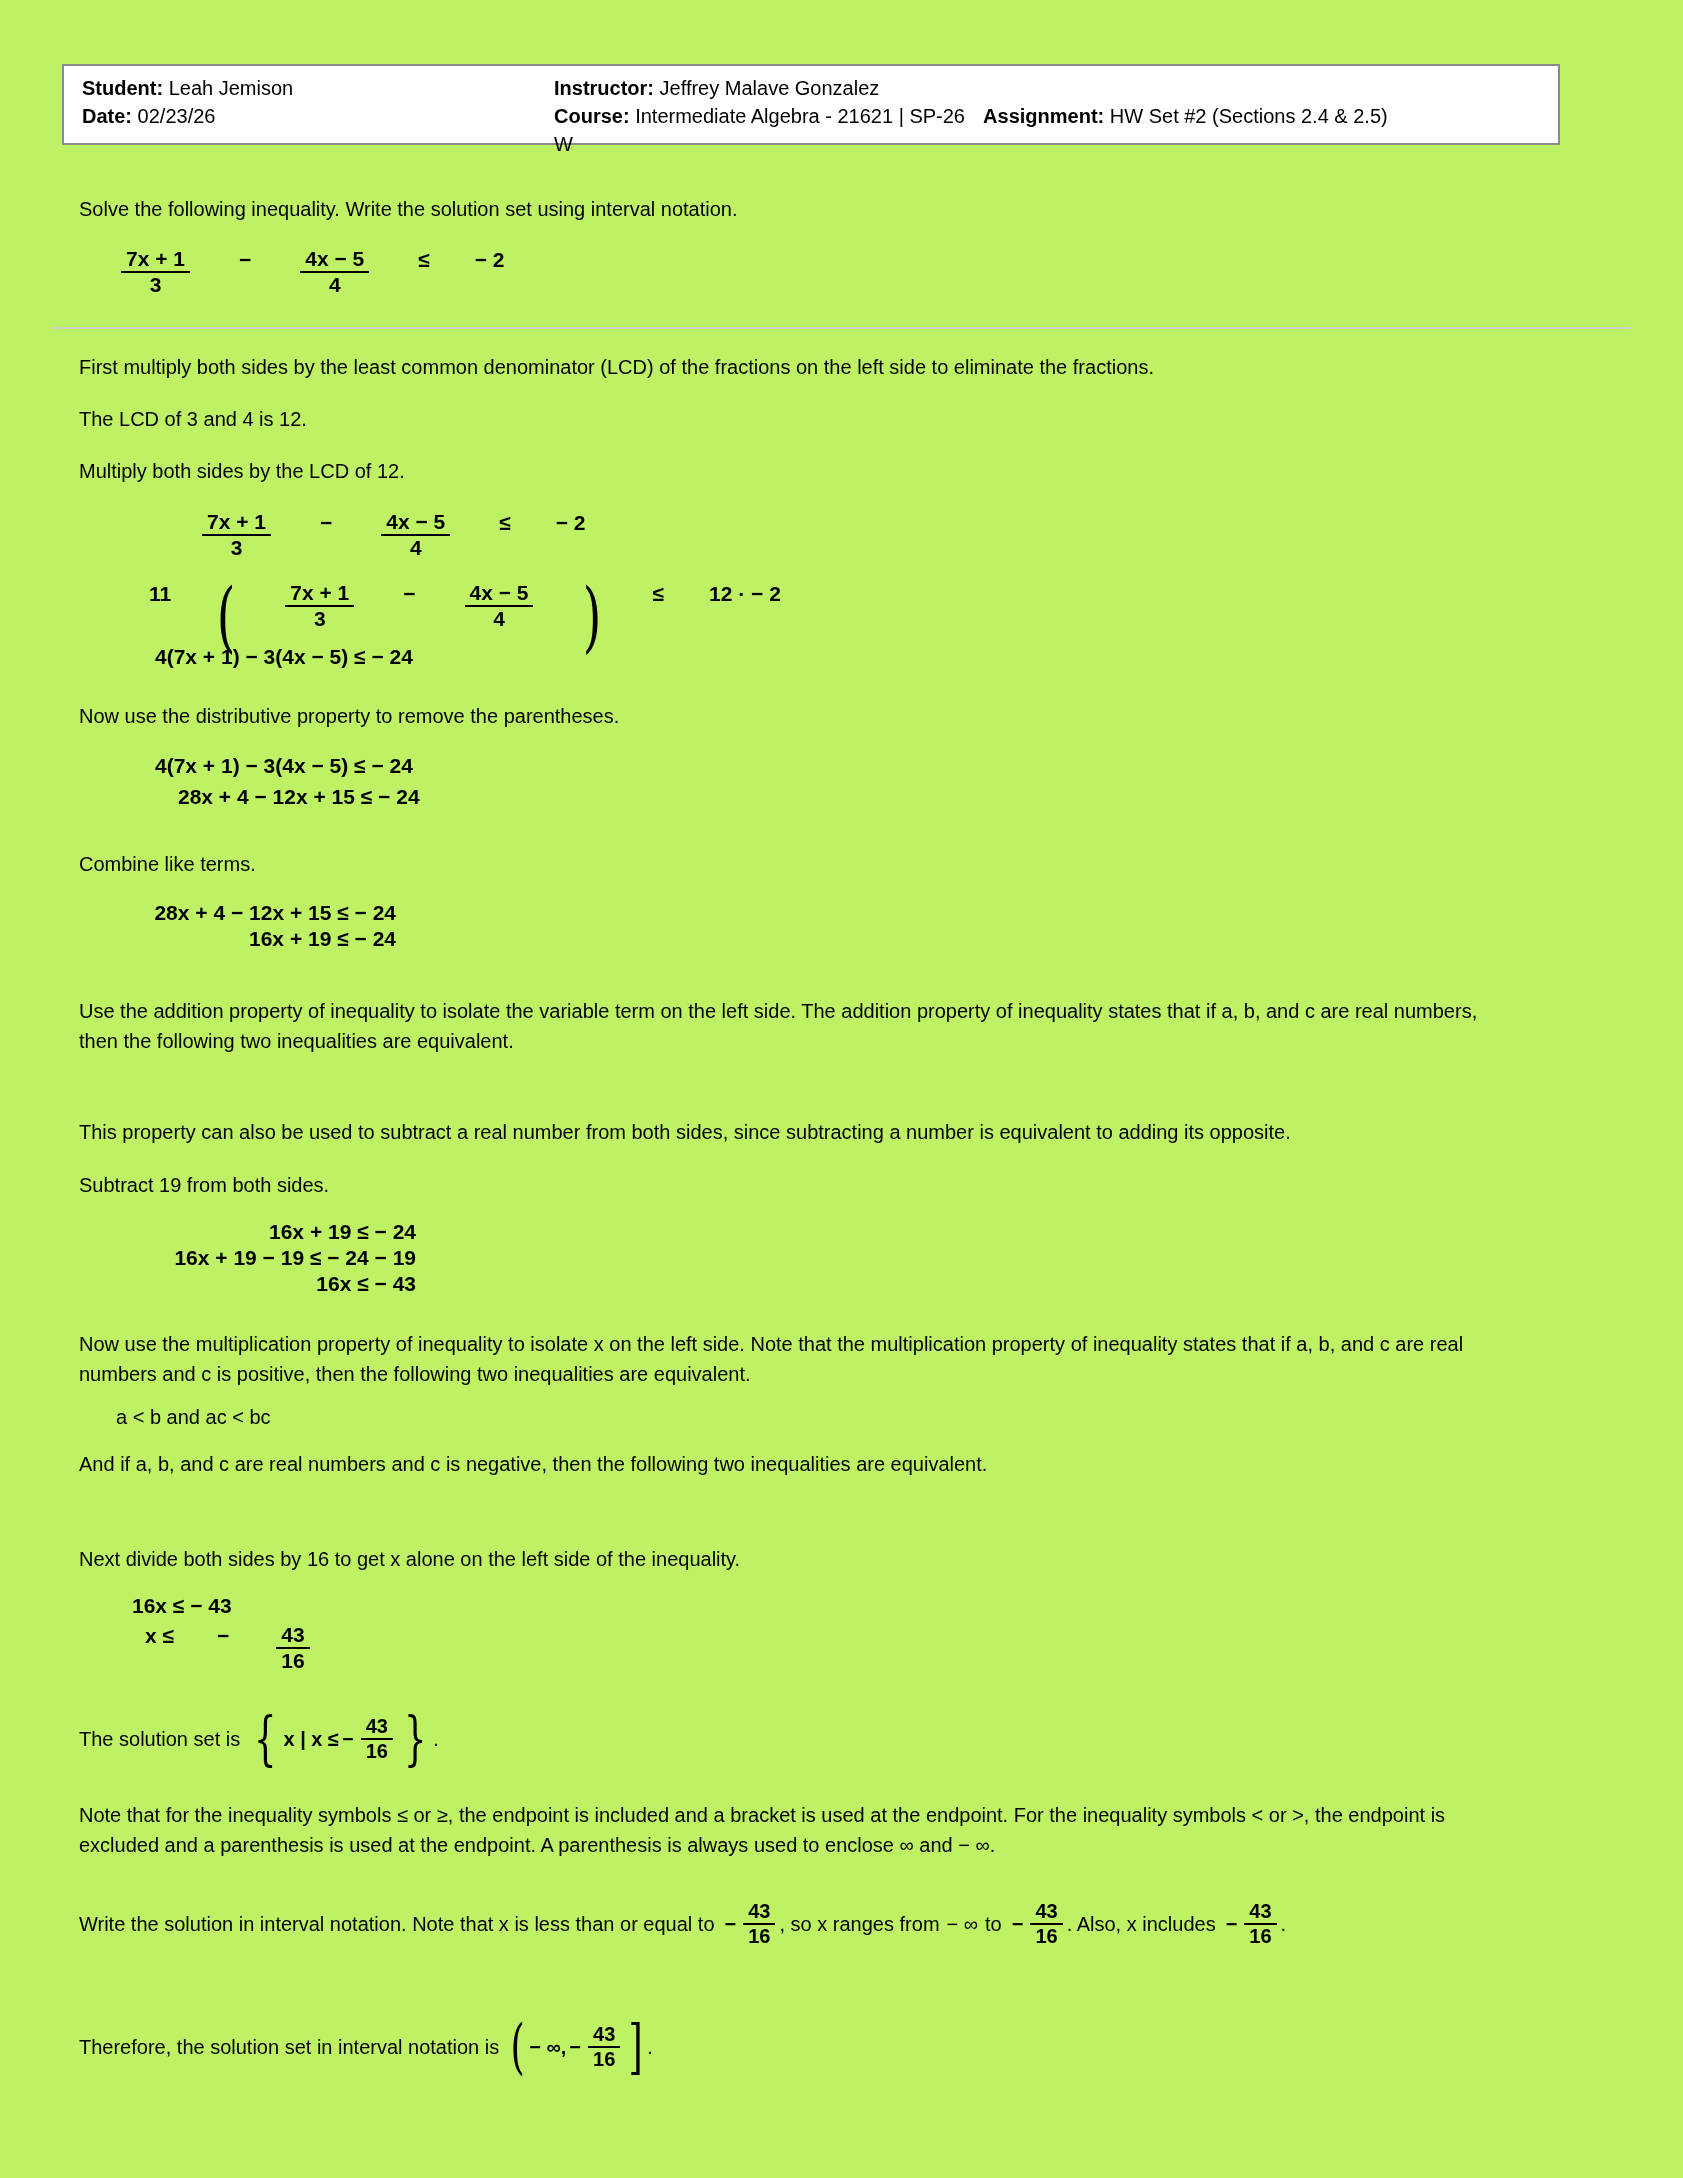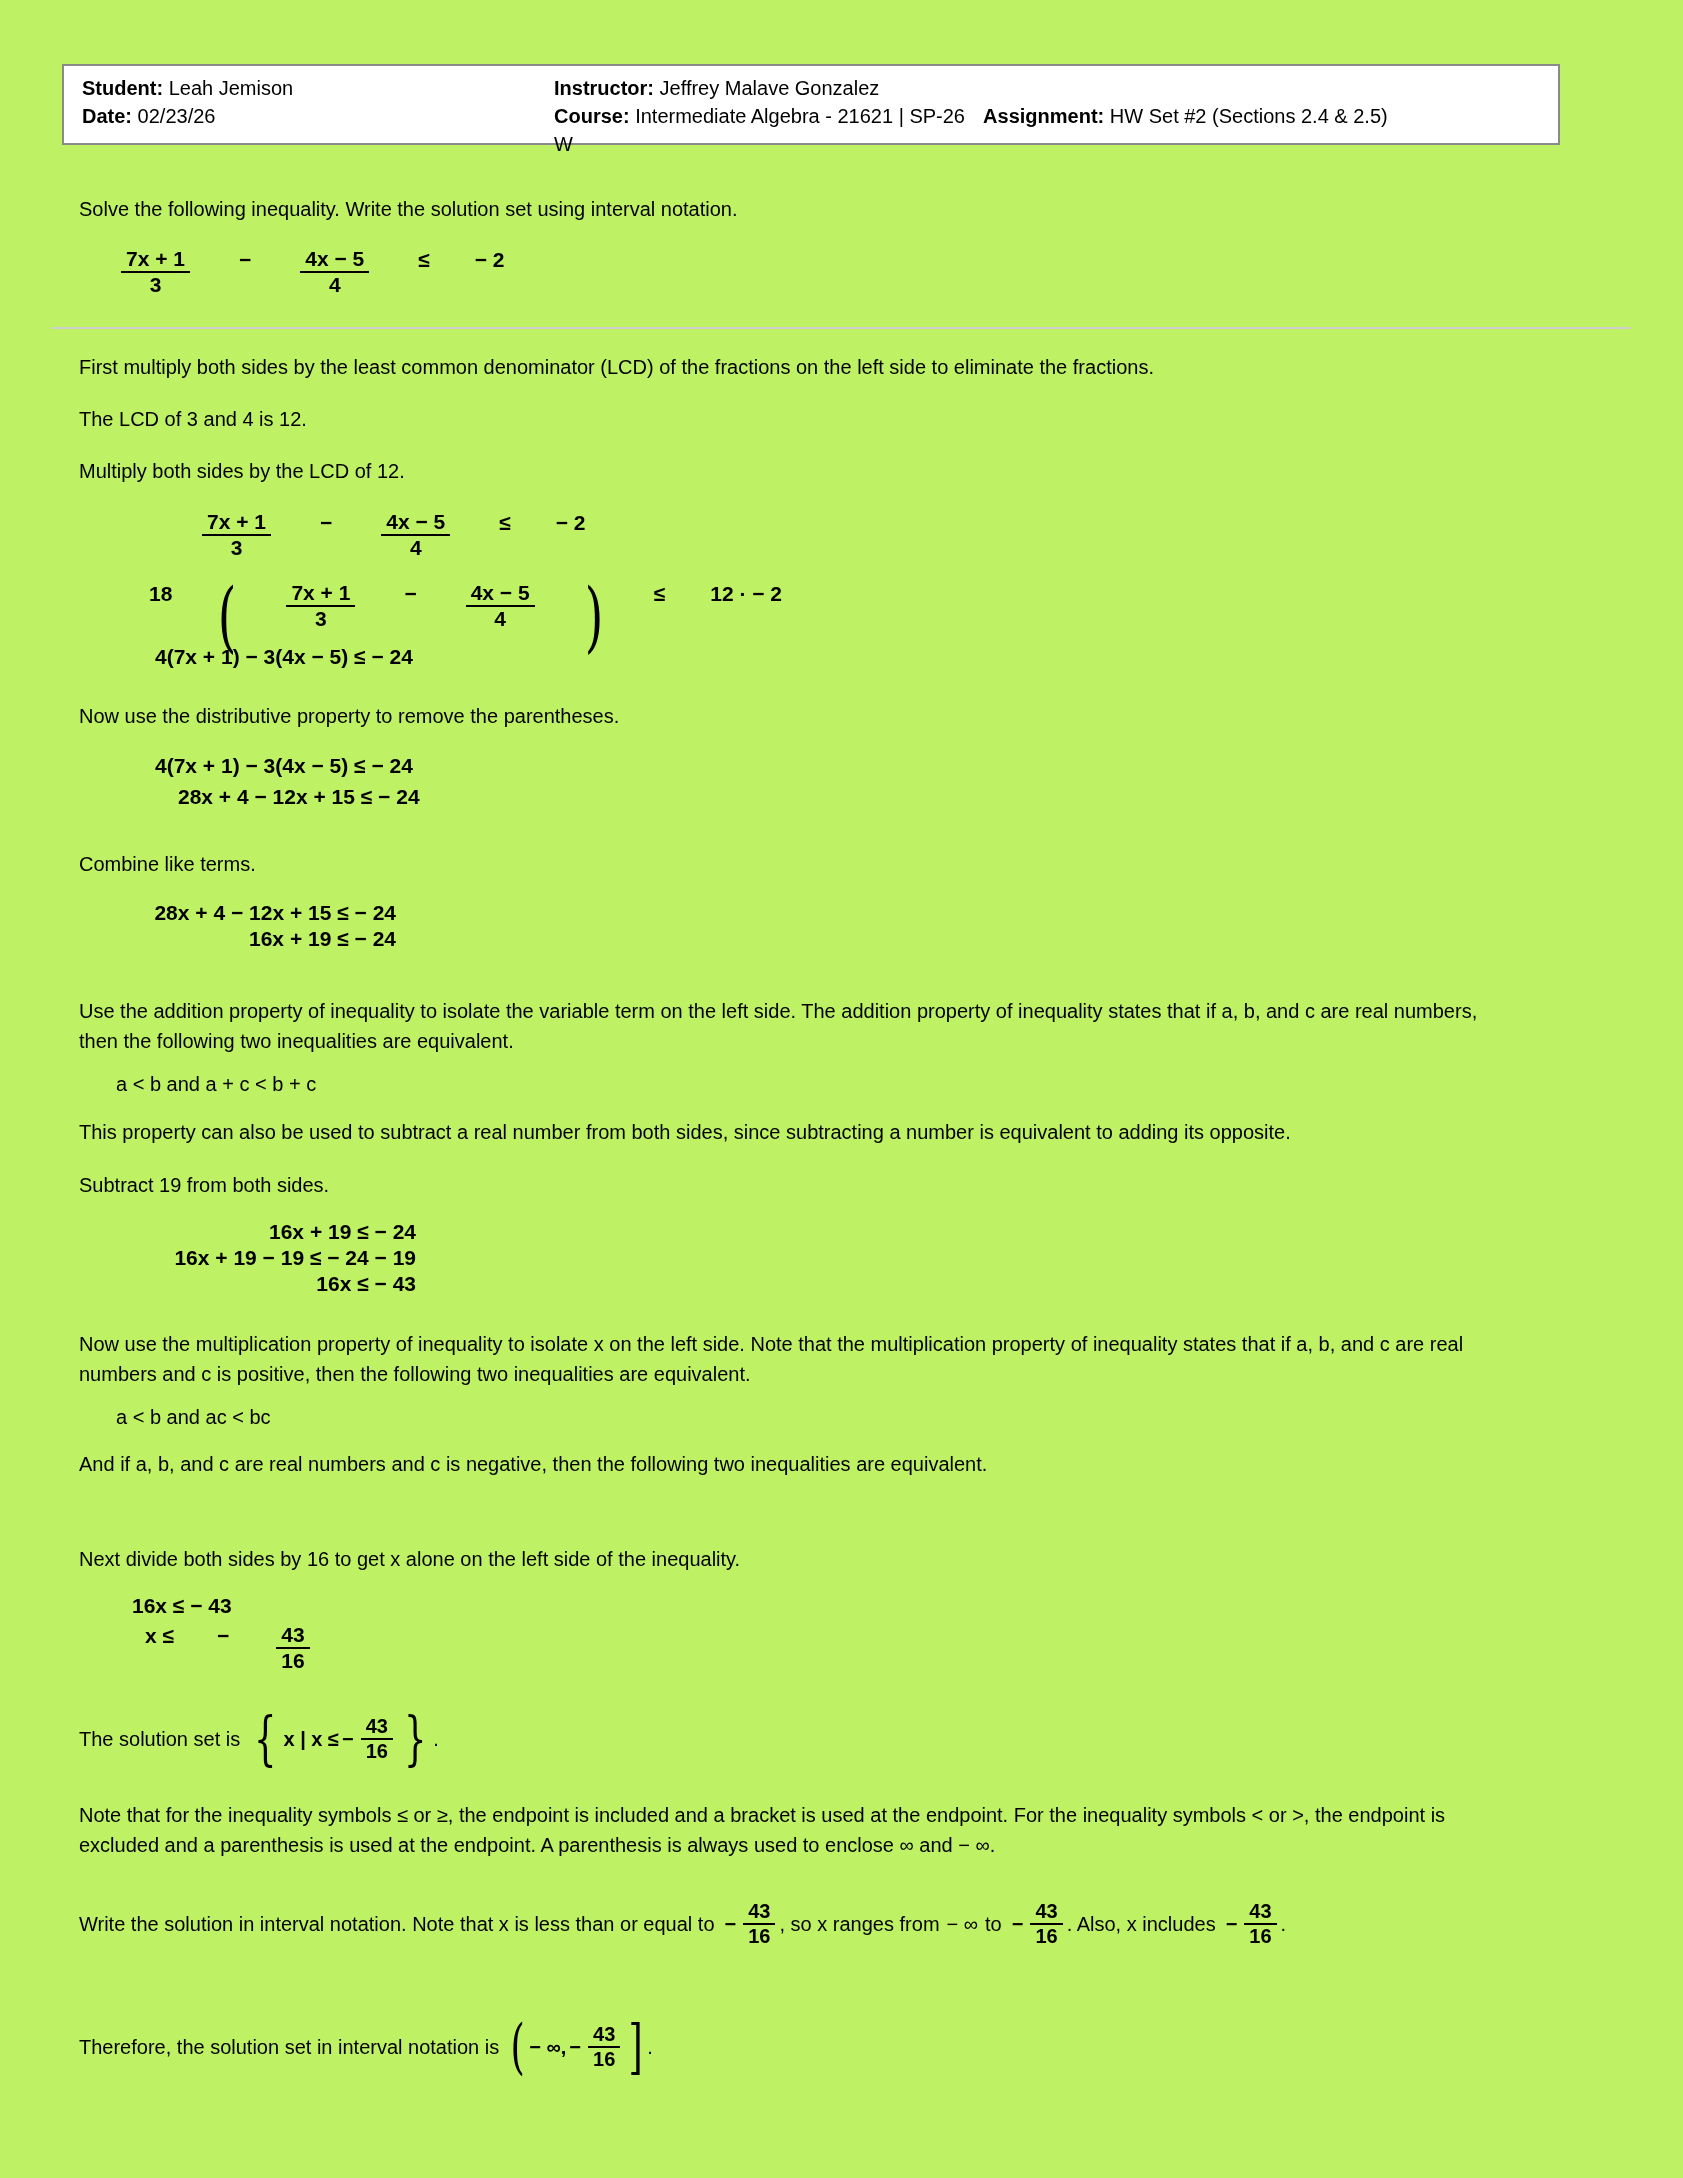--- a/index.html
+++ b/index.html
@@ -221,21 +221,21 @@
     <span class="op">−</span>
     <span class="frac">
       <span class="num">4x − 5</span>
       <span class="den">4</span>
     </span>
     <span class="op">≤</span>
     <span>− 2</span>
   </div>
 
   <div class="math" style="left:149px; top:582px;">
-    <span>18</span>
+    <span>11</span>
     <span class="bigdelim d-paren-lg">(</span>
     <span class="frac">
       <span class="num">7x + 1</span>
       <span class="den">3</span>
     </span>
     <span class="op">−</span>
     <span class="frac">
       <span class="num">4x − 5</span>
       <span class="den">4</span>
     </span>
@@ -253,21 +253,20 @@
 
   <div class="para" style="left:79px; top:849px; width:792px;">Combine like terms.</div>
 
   <div class="stack-right" style="left:109px; top:901px; width:287px;">
     <div class="mrow">28x + 4 − 12x + 15 ≤ − 24</div>
     <div class="mrow">16x + 19 ≤ − 24</div>
   </div>
 
   <div class="para wide" style="left:79px; top:996px;">Use the addition property of inequality to isolate the variable term on the left side. The addition property of inequality states that if a, b, and c are real numbers, then the following two inequalities are equivalent.</div>
 
-  <div class="para" style="left:116px; top:1069px; width:693px;">a &lt; b and a + c &lt; b + c</div>
 
   <div class="para wide" style="left:79px; top:1117px;">This property can also be used to subtract a real number from both sides, since subtracting a number is equivalent to adding its opposite.</div>
 
   <div class="para" style="left:79px; top:1170px; width:693px;">Subtract 19 from both sides.</div>
 
   <div class="stack-right" style="left:109px; top:1220px; width:307px;">
     <div class="mrow">16x + 19 ≤ − 24</div>
     <div class="mrow">16x + 19 − 19 ≤ − 24 − 19</div>
     <div class="mrow">16x ≤ − 43</div>
   </div>

